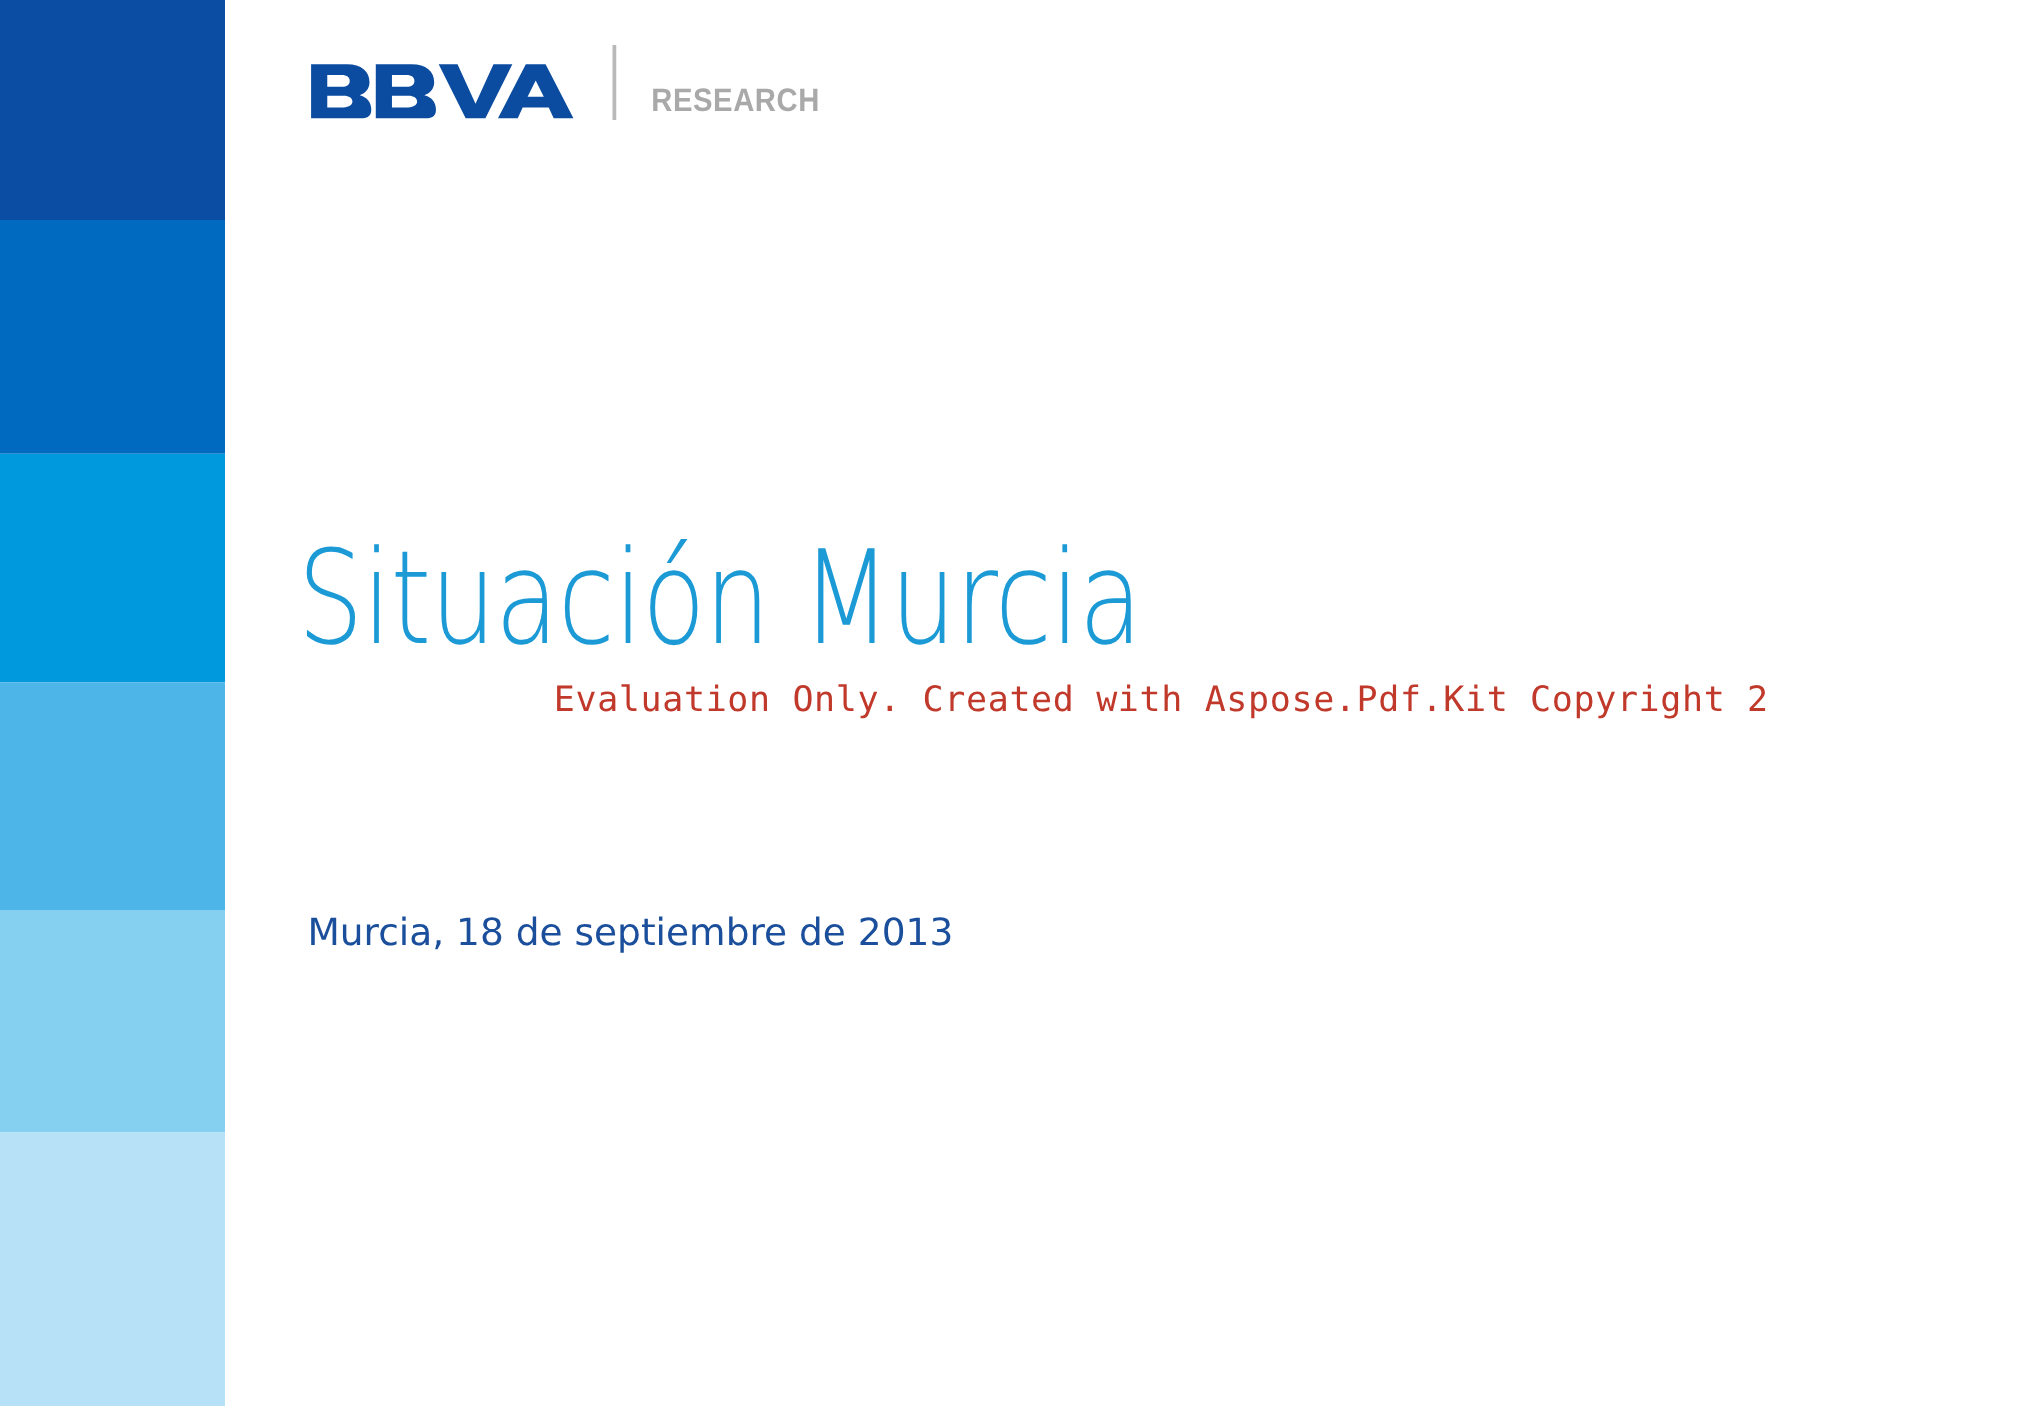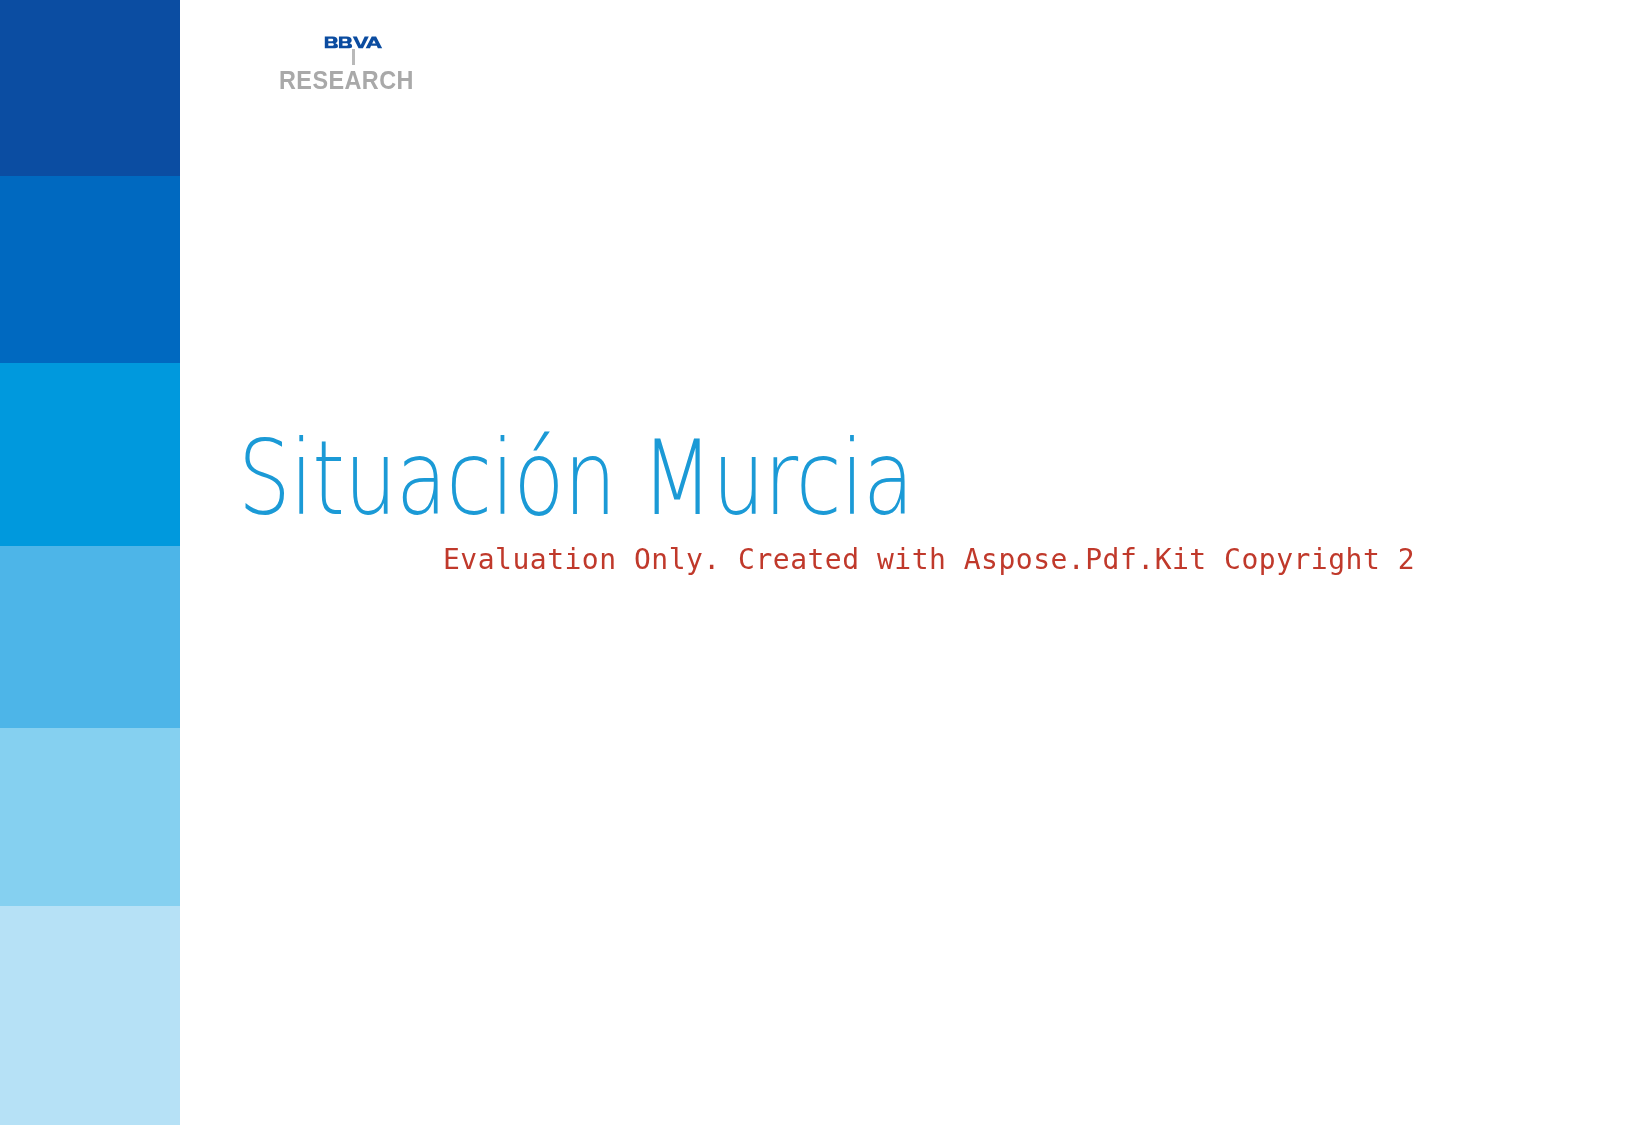--- a/index.html
+++ b/index.html
@@ -37,23 +37,22 @@
   .band-3 { top: 546px;  height: 182px; background: #4DB5E8; }
   .band-4 { top: 728px;  height: 178px; background: #85D0F0; }
   .band-5 { top: 906px;  height: 219px; background: #B6E1F6; }
 
   
   #header {
     position: absolute;
     left: 246px;
     top: 36px;
     display: flex;
-    align-items: center;
+    align-items: flex-end;
     height: 60px;
-    flex-direction: column;
   }
   #bbva-wordmark {
     display: block;
     height: 46px;
     width: auto;
   }
   #header-divider {
     width: 3px;
     height: 60px;
     background: #b9b9b9;
@@ -149,14 +148,15 @@
 
     <div id="header-divider"></div>
 
     <div id="research-word">RESEARCH</div>
   </div>
 
   <div id="title">Situación Murcia</div>
 
   <div id="watermark">Evaluation Only. Created with Aspose.Pdf.Kit Copyright 2</div>
 
+  <div id="date-line">Murcia, 18 de septiembre de 2013</div>
 
 </div>
 
 </body></html>

